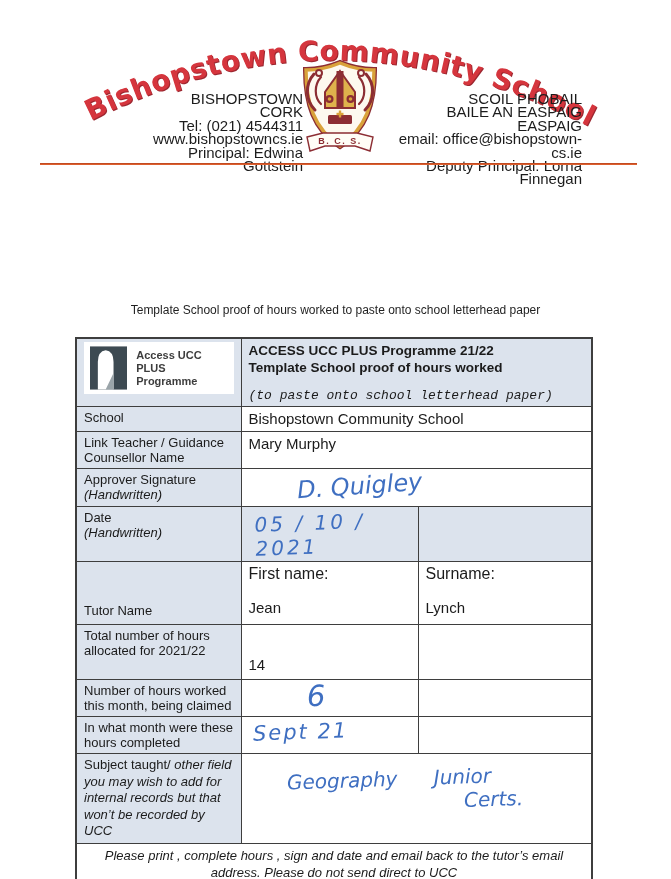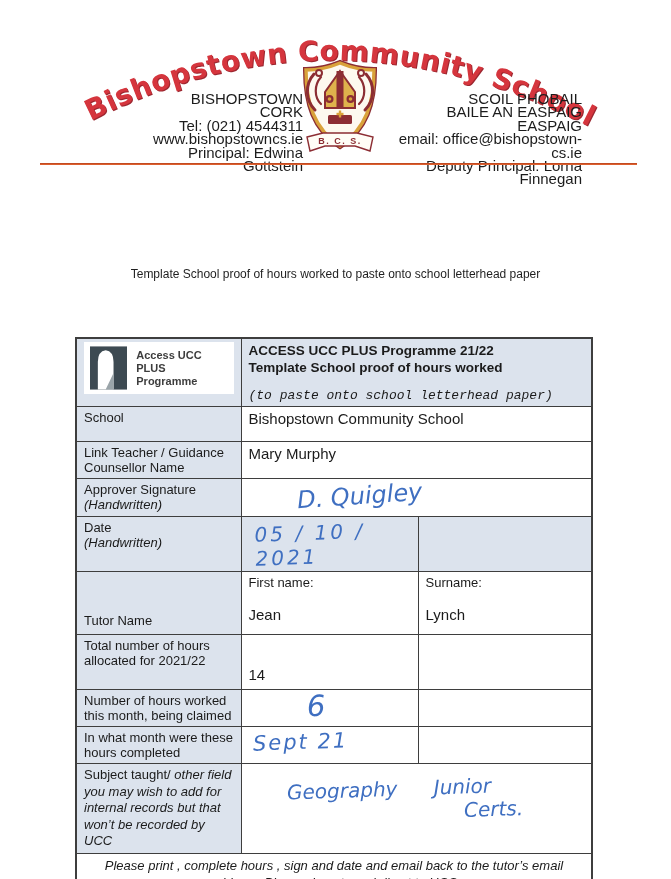--- a/index.html
+++ b/index.html
@@ -17,46 +17,46 @@
   .contact-right { left:382px; top:92px; width:200px; }
 
   .crest-svg { position:absolute; left:297px; top:58px; }
   .crest-banner-text { font-family:"Liberation Sans", sans-serif; font-weight:bold; font-size:9px;
                        fill:#8c2d33; letter-spacing:1.5px; }
 
   .rule { position:absolute; left:40px; top:163px; width:597px; height:2px;
           background:#dd5f2e; border-top:1px solid #c24b22; }
 
   
-  .intro { position:absolute; left:0; top:267px; width:671px; text-align:center;
+  .intro { position:absolute; left:0; top:303px; width:671px; text-align:center;
            font-size:12px; color:#1f1f1f; }
 
   
   .form-wrap { position:absolute; left:75px; top:337px; }
   table.form { border-collapse:collapse; table-layout:fixed; width:516px;
                border:2.5px solid #3e3e3e; font-size:13px; }
   table.form td { border:1.6px solid #3e3e3e; padding:3px 7px; vertical-align:top; }
   .shade { background:#dce3ed; }
 
-  .h-head td{height:58px;} .h-school td{height:35px;} .h-link td{height:31px;}
+  .h-head td{height:58px;} .h-school td{height:25px;} .h-link td{height:31px;}
   .h-appr td{height:38px;} .h-date td{height:29px;}  .h-tutor td{height:63px;}
   .h-total td{height:55px;} .h-email td{height:35px;} .h-hours td{height:29px;}
   .h-month td{height:29px;} .h-subj td{height:69px;}  .h-foot td{height:32px;}
 
   .logo-cell { padding:6px 6px; }
   .logobox { background:#fff; width:150px; height:52px; display:flex; align-items:center; padding:4px 6px; }
   .logotext { font-size:11px; font-weight:bold; color:#3d3d3d; line-height:13px; margin-left:9px; }
 
   .title-cell { padding-top:5px; }
   .ft-bold { font-weight:bold; font-size:13.5px; line-height:17px; }
   .ft-ital { font-style:italic; font-size:13px; margin-top:12px;font-family:Liberation Mono, monospace; }
 
   .val { font-size:15px; }
   .note { font-style:italic; }
-  .mini { font-size:13px; }
+  .mini { font-size:16px; }
   .vname { margin-top:16px; }
   .v-bot { vertical-align:bottom !important; padding-bottom:6px !important; }
   .v-mid { vertical-align:middle !important; }
 
   .hand { font-family:"DejaVu Sans", sans-serif; font-style:italic; color:#3f6fc1;
           display:inline-block; transform:rotate(-2deg); }
   .sig   { font-size:24px; margin-left:48px; transform:rotate(-4deg); }
   .hdate { font-size:20px; letter-spacing:3px; margin-left:6px; }
   .hsix  { font-size:29px; margin-left:58px; line-height:26px; }
   .hmonth{ font-size:21px; letter-spacing:2px; margin-left:4px; }

